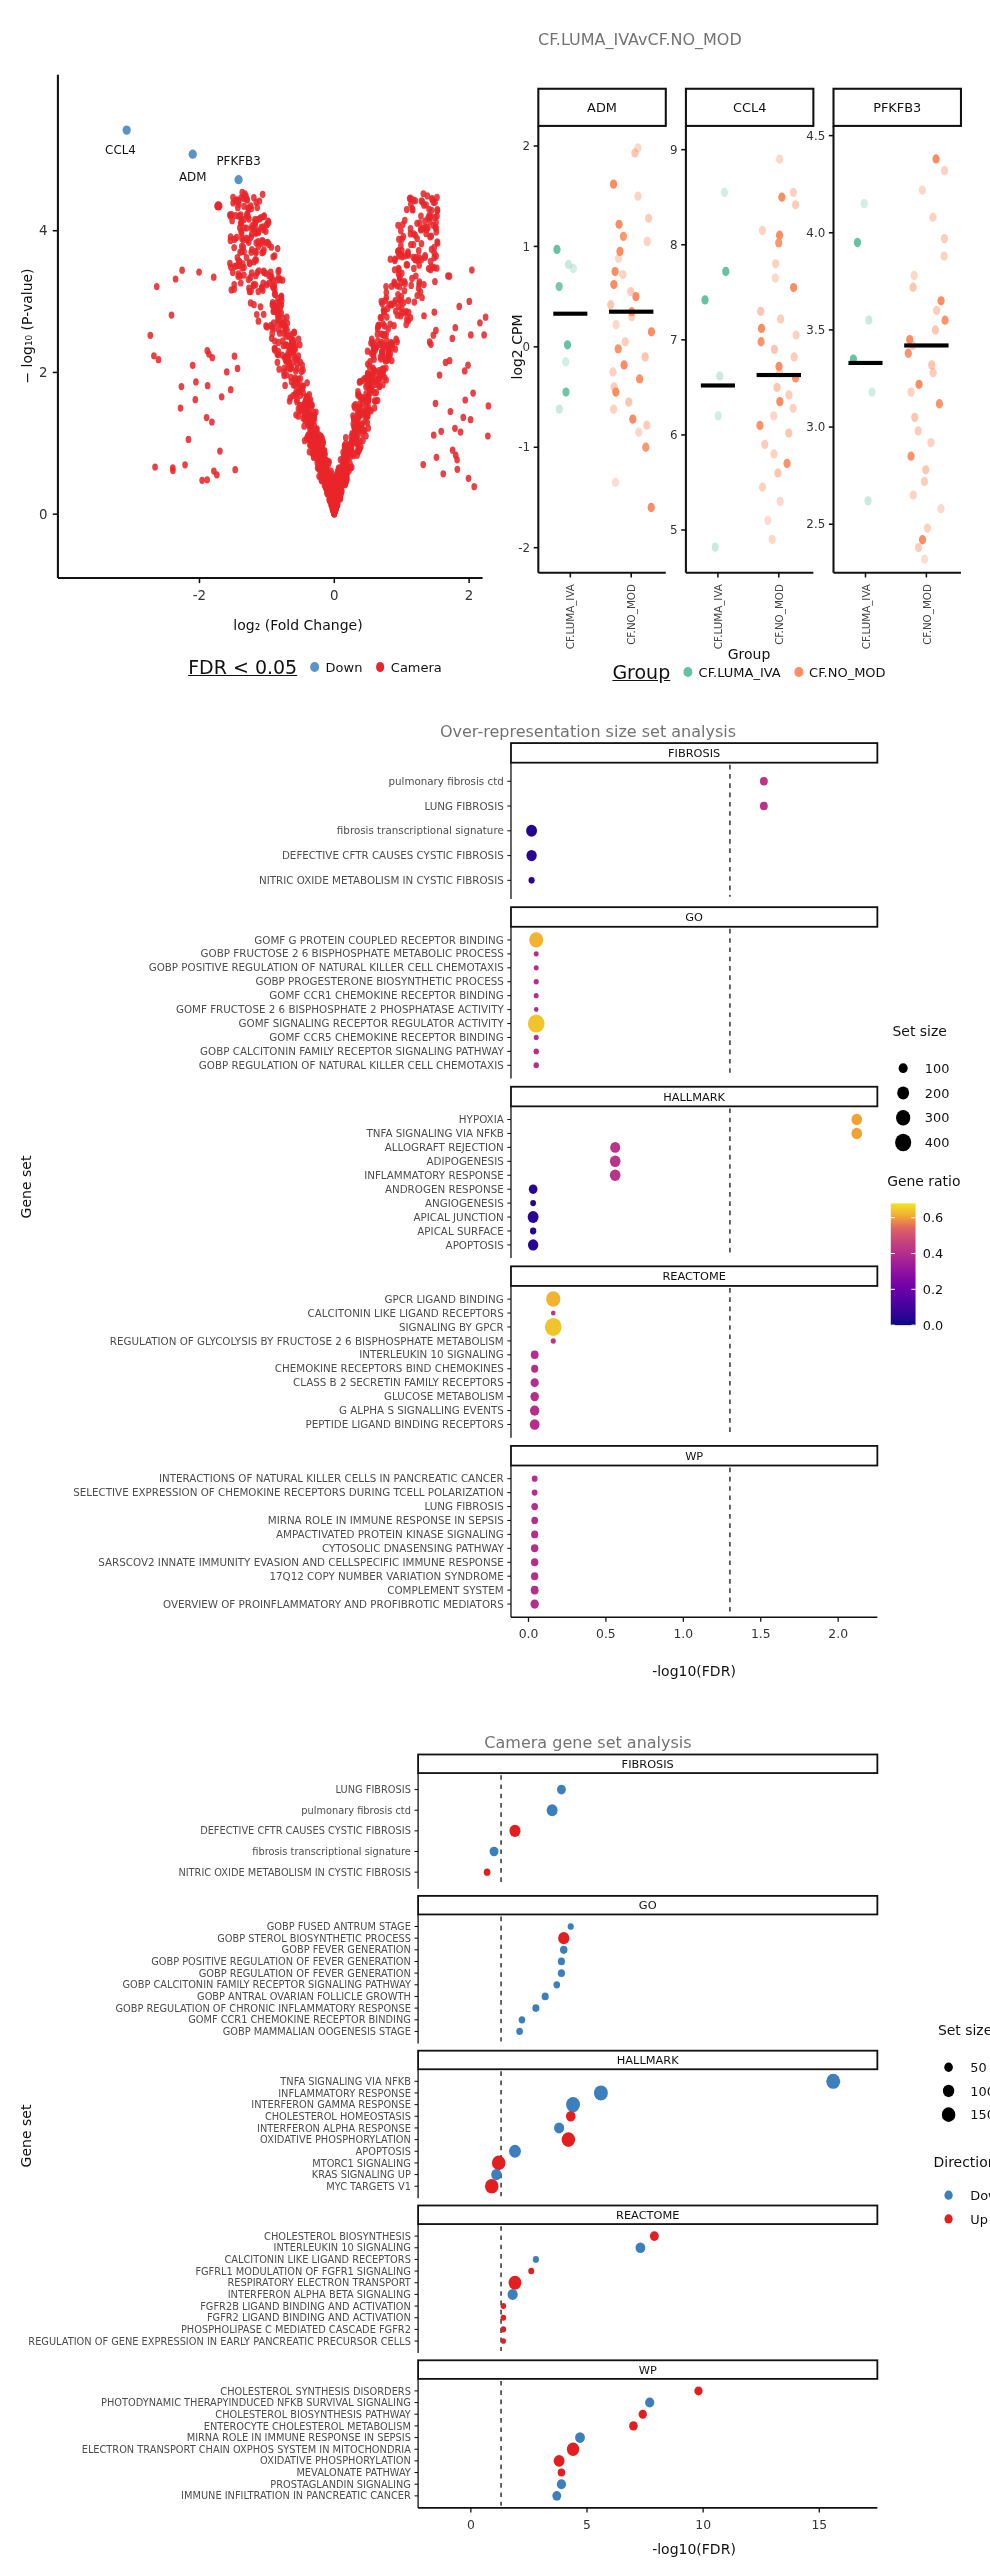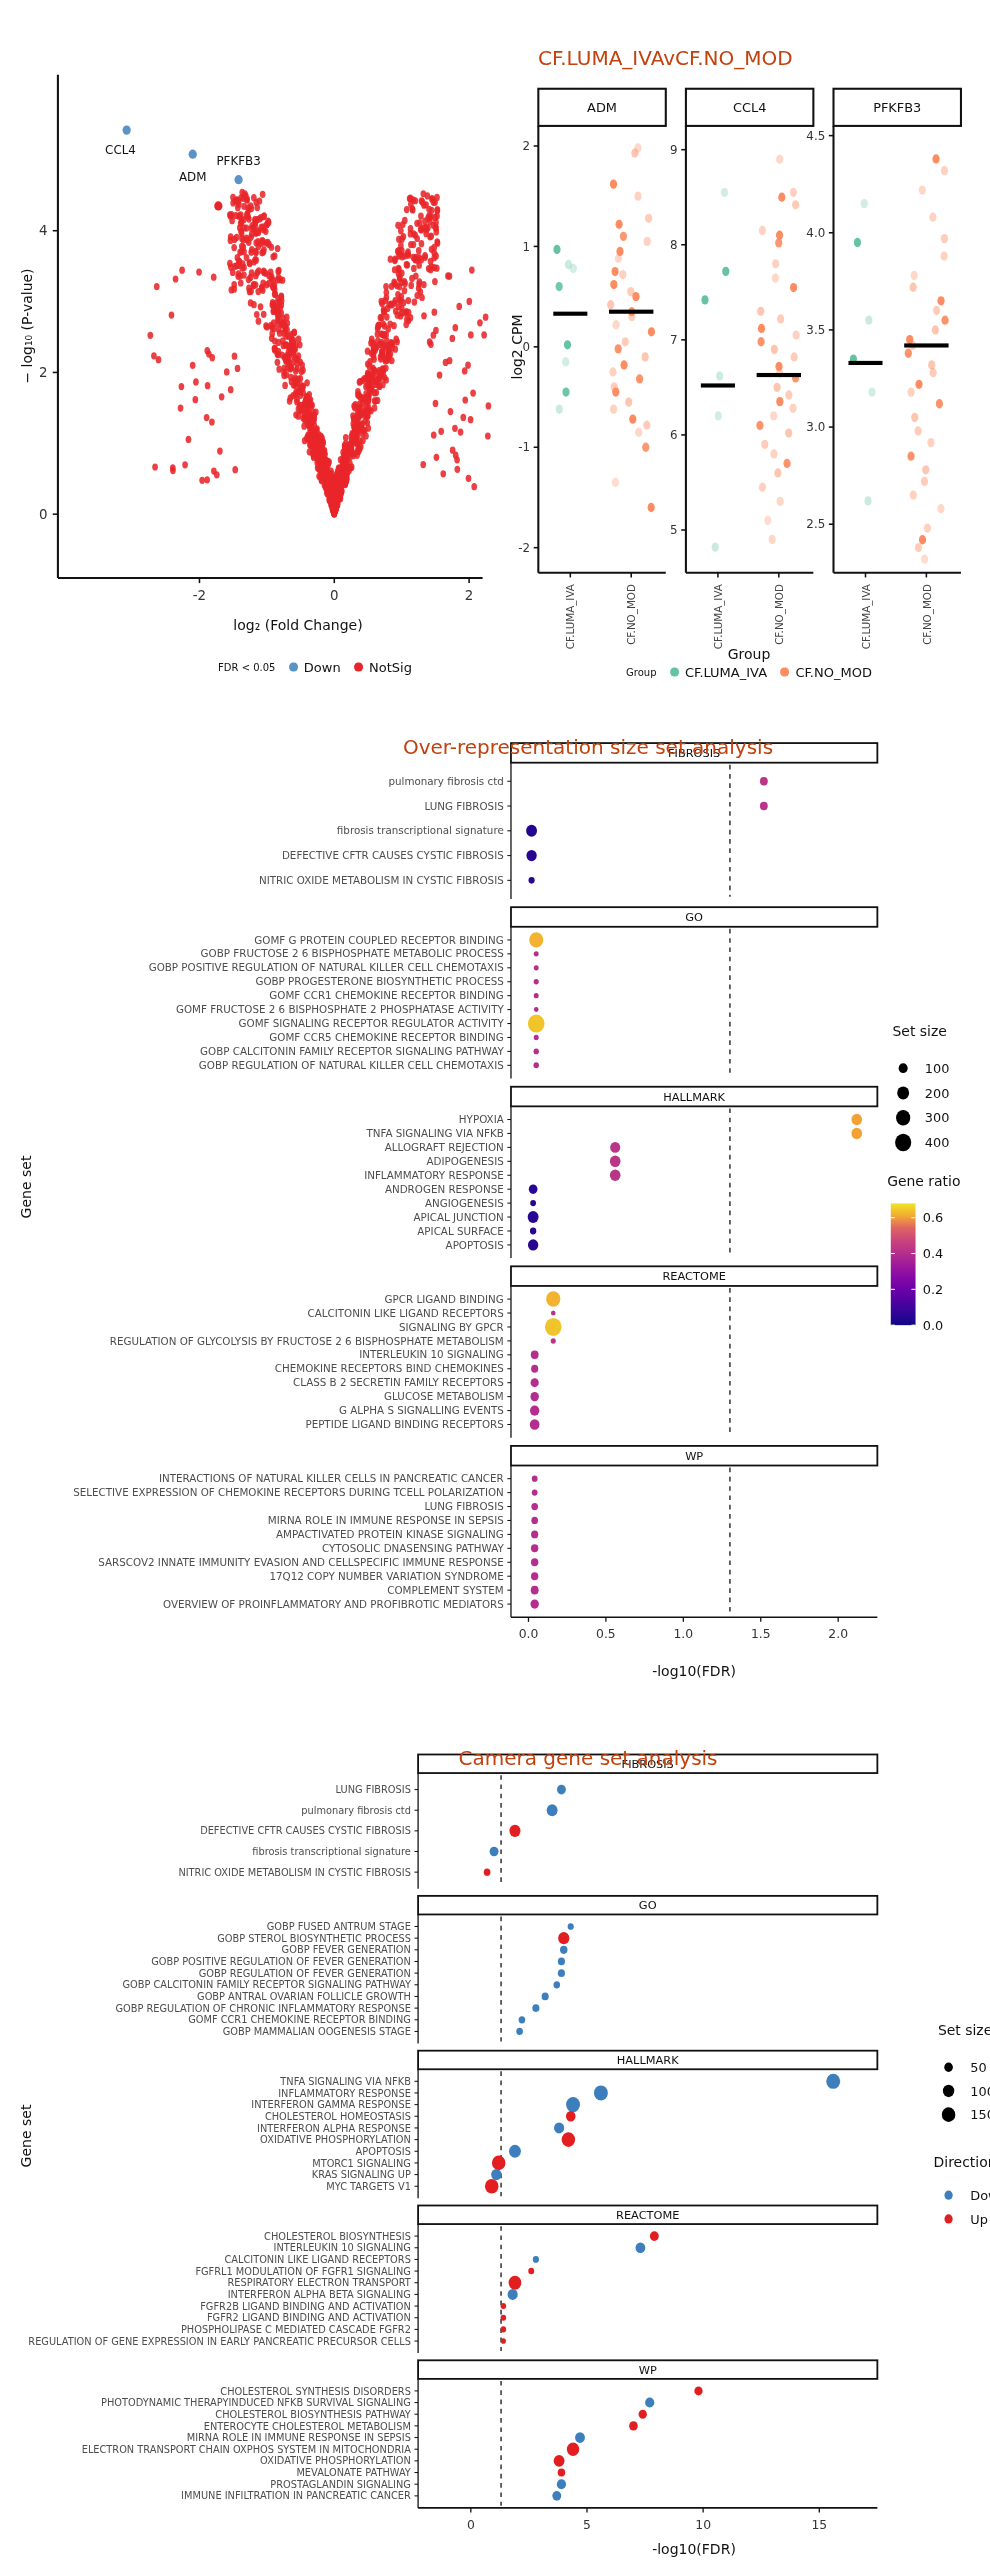--- a/index.html
+++ b/index.html
@@ -2,24 +2,24 @@
 <html style="font-size:8.3px"><head>
 <meta charset="utf-8">
 <style>
   html,body{margin:0;padding:0;background:#fff;}
   #figure-root{position:relative;width:991px;height:2576px;background:#ffffff;
     font-family:"DejaVu Sans","Liberation Sans",sans-serif;overflow:hidden;}
   #main-svg{position:absolute;left:0;top:0;}
   .overlay{position:absolute;color:#111;white-space:nowrap;}
   .centered{transform:translate(-50%,-50%);}
   .rot{transform:translate(-50%,-50%) rotate(-90deg);}
-  .sec-title{font-size:20px;color:#c2410c;margin-top:16px;}
+  .sec-title{font-size:16px;color:#737373;}
   .ax-label{font-size:14px;color:#111;}
   .legend-row{display:flex;align-items:center;gap:13.4px;font-size:13px;color:#111;}
-  .legend-title{font-size:10px;}
+  .legend-title{font-size:19px;text-decoration:underline;}
   .ldot{display:inline-block;border-radius:50%;width:8.8px;height:9.8px;margin-right:6.2px;vertical-align:middle;}
   .legend-item{display:flex;align-items:center;}
 </style>
 </head>
 <body>
 
 <div id="figure-root">
   <svg id="main-svg" width="991" height="2576" viewBox="0 0 1920 4992">
       <g>
         <line x1="112" y1="145" x2="112" y2="1120" stroke="#111" stroke-width="4"></line>
@@ -1980,21 +1980,21 @@
   <div class="overlay rot ax-label" style="left:27px;top:326px;">− log₁₀ (P-value)</div>
   <div class="overlay centered ax-label" style="left:270px;top:625px;margin-left:28px;">log₂ (Fold Change)</div>
   <div class="overlay centered legend-row" style="left:315px;top:667px;">
     <span class="legend-title">FDR &lt; 0.05</span>
     <span class="legend-item">
       <span class="ldot" style="background: rgb(91, 147, 199);"></span>
       <span>Down</span>
     </span>
     <span class="legend-item">
       <span class="ldot" style="background: rgb(232, 37, 42);"></span>
-      <span>NotSig</span>
+      <span>Camera</span>
     </span>
   </div>
 
   <div class="overlay sec-title" style="left:538px;top:30px;">CF.LUMA_IVAvCF.NO_MOD</div>
   <div class="overlay rot ax-label" style="left:517px;top:347px;">log2 CPM</div>
   <div class="overlay centered ax-label" style="left:749px;top:654px;">Group</div>
   <div class="overlay centered legend-row" style="left:749px;top:672px;">
     <span class="legend-title">Group</span>
     <span class="legend-item">
       <span class="ldot" style="background: rgb(102, 194, 165);"></span>

